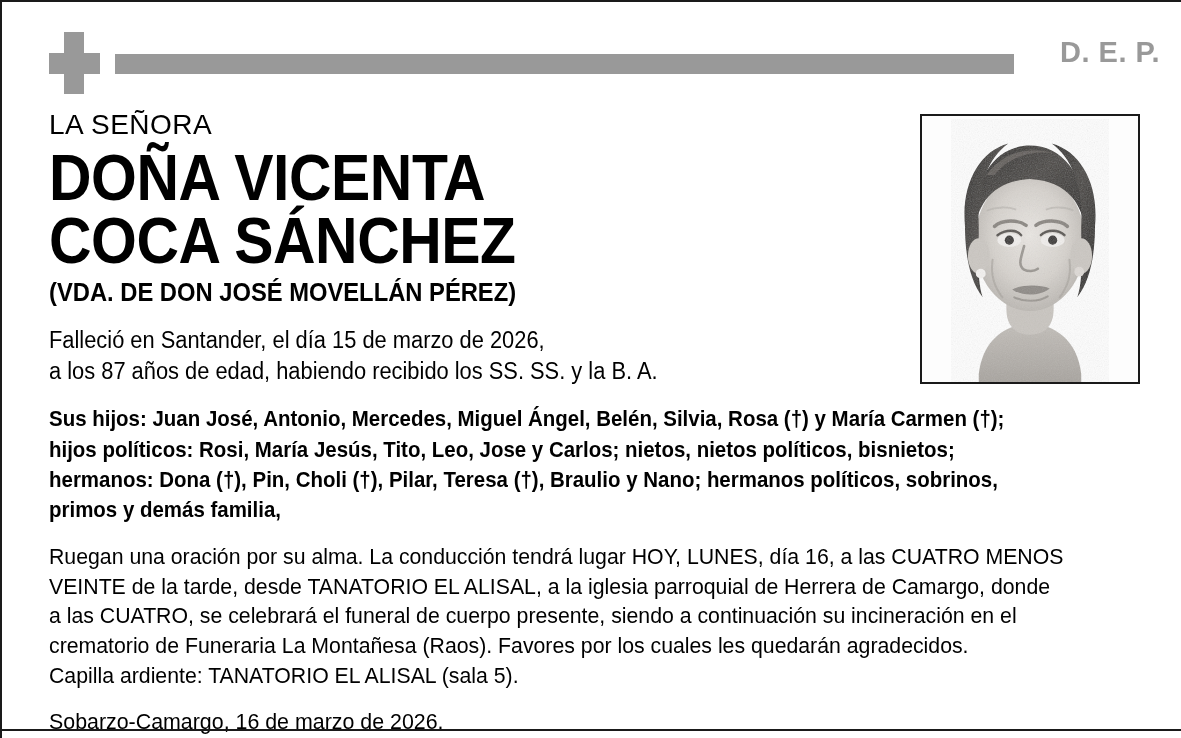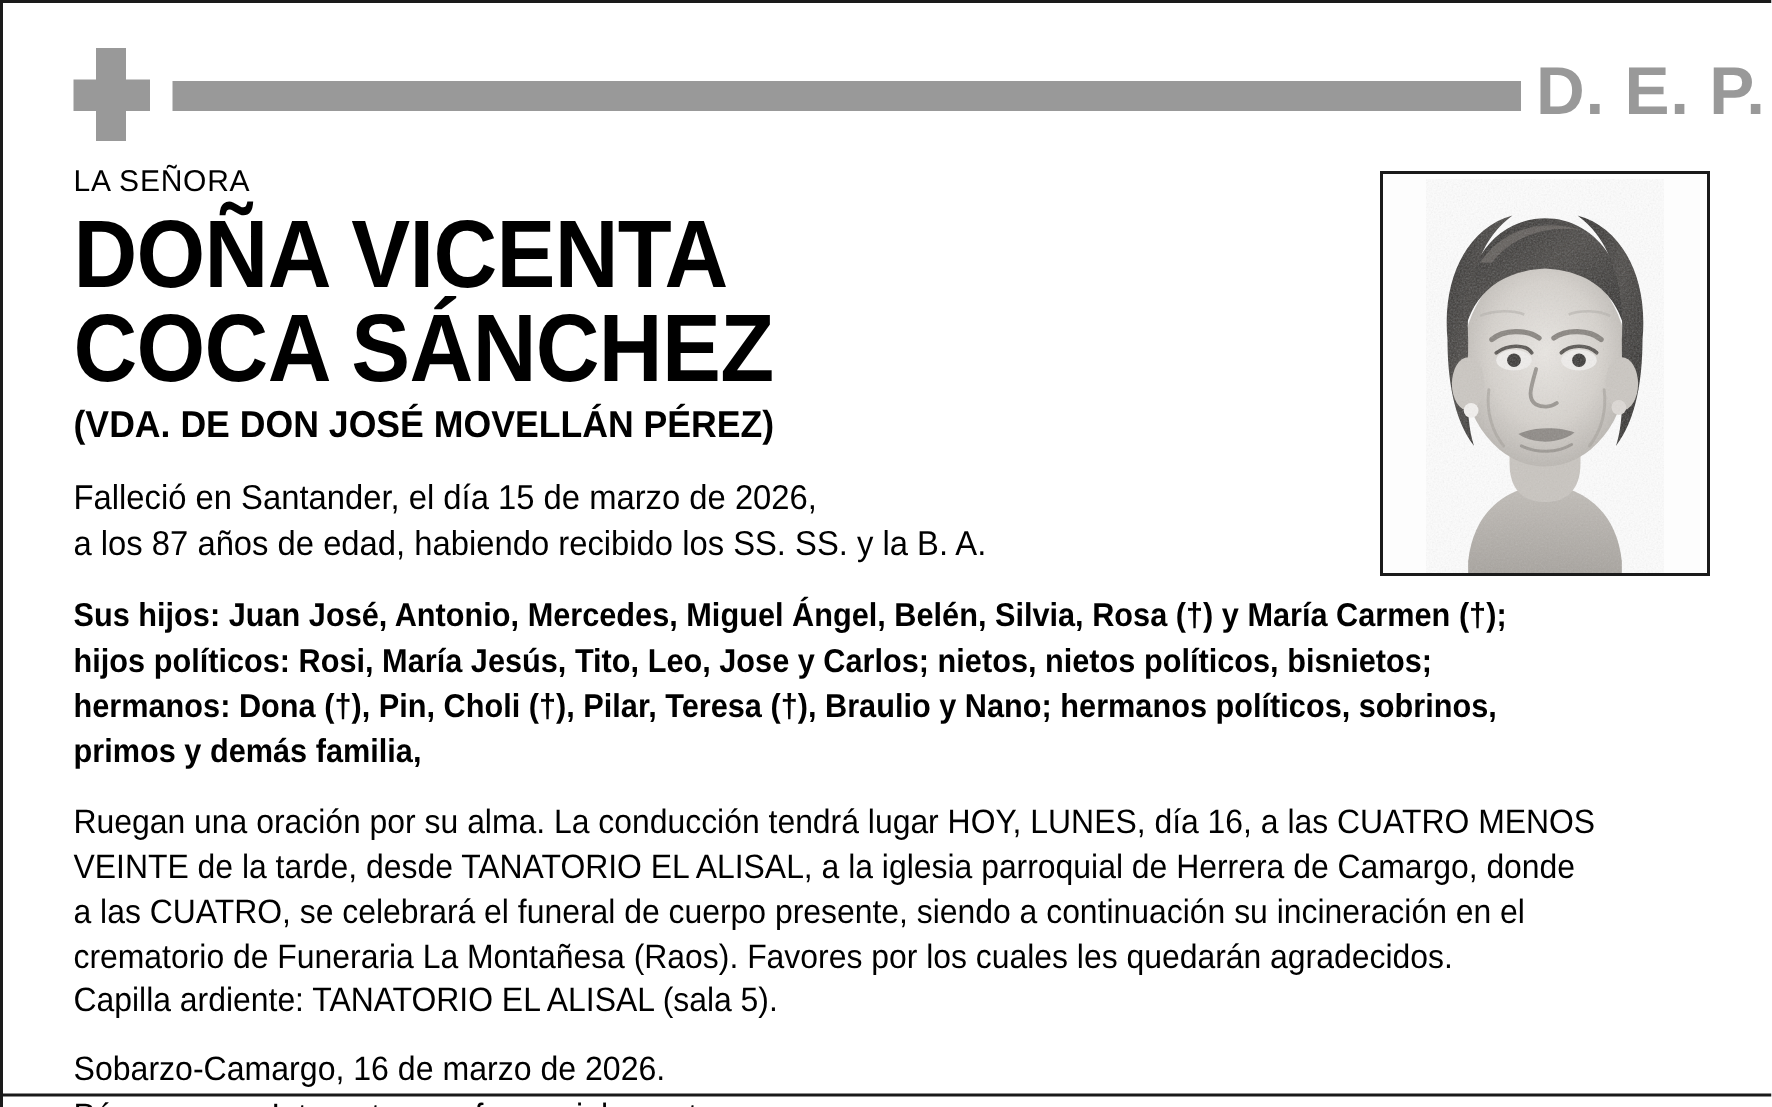--- a/index.html
+++ b/index.html
@@ -56,23 +56,23 @@
   .rule-bar {
     position: absolute;
     left: 113px;
     top: 52px;
     width: 899px;
     height: 20px;
     background: #999999;
   }
   .dep {
     position: absolute;
-    left: 1022px;
+    left: 1058px;
     top: 36px;
-    font-size: 45px;
+    font-size: 29px;
     font-weight: bold;
     letter-spacing: 0.5px;
     color: #999999;
     line-height: 1;
     white-space: nowrap;
   }
   
   .portrait {
     position: absolute;
     left: 918px;
@@ -90,21 +90,21 @@
     height: 100%;
   }
   
   .body-col {
     position: absolute;
     left: 47px;
     top: 108px;
     width: 1100px;
   }
   .salutation {
-    font-size: 20px;
+    font-size: 28px;
     line-height: 1.1;
     letter-spacing: 0.5px;
     margin: 0 0 6px 0;
     font-weight: normal;
   }
   .bigname {
     font-size: 64px;
     font-weight: bold;
     line-height: 0.98;
     letter-spacing: -0.5px;

